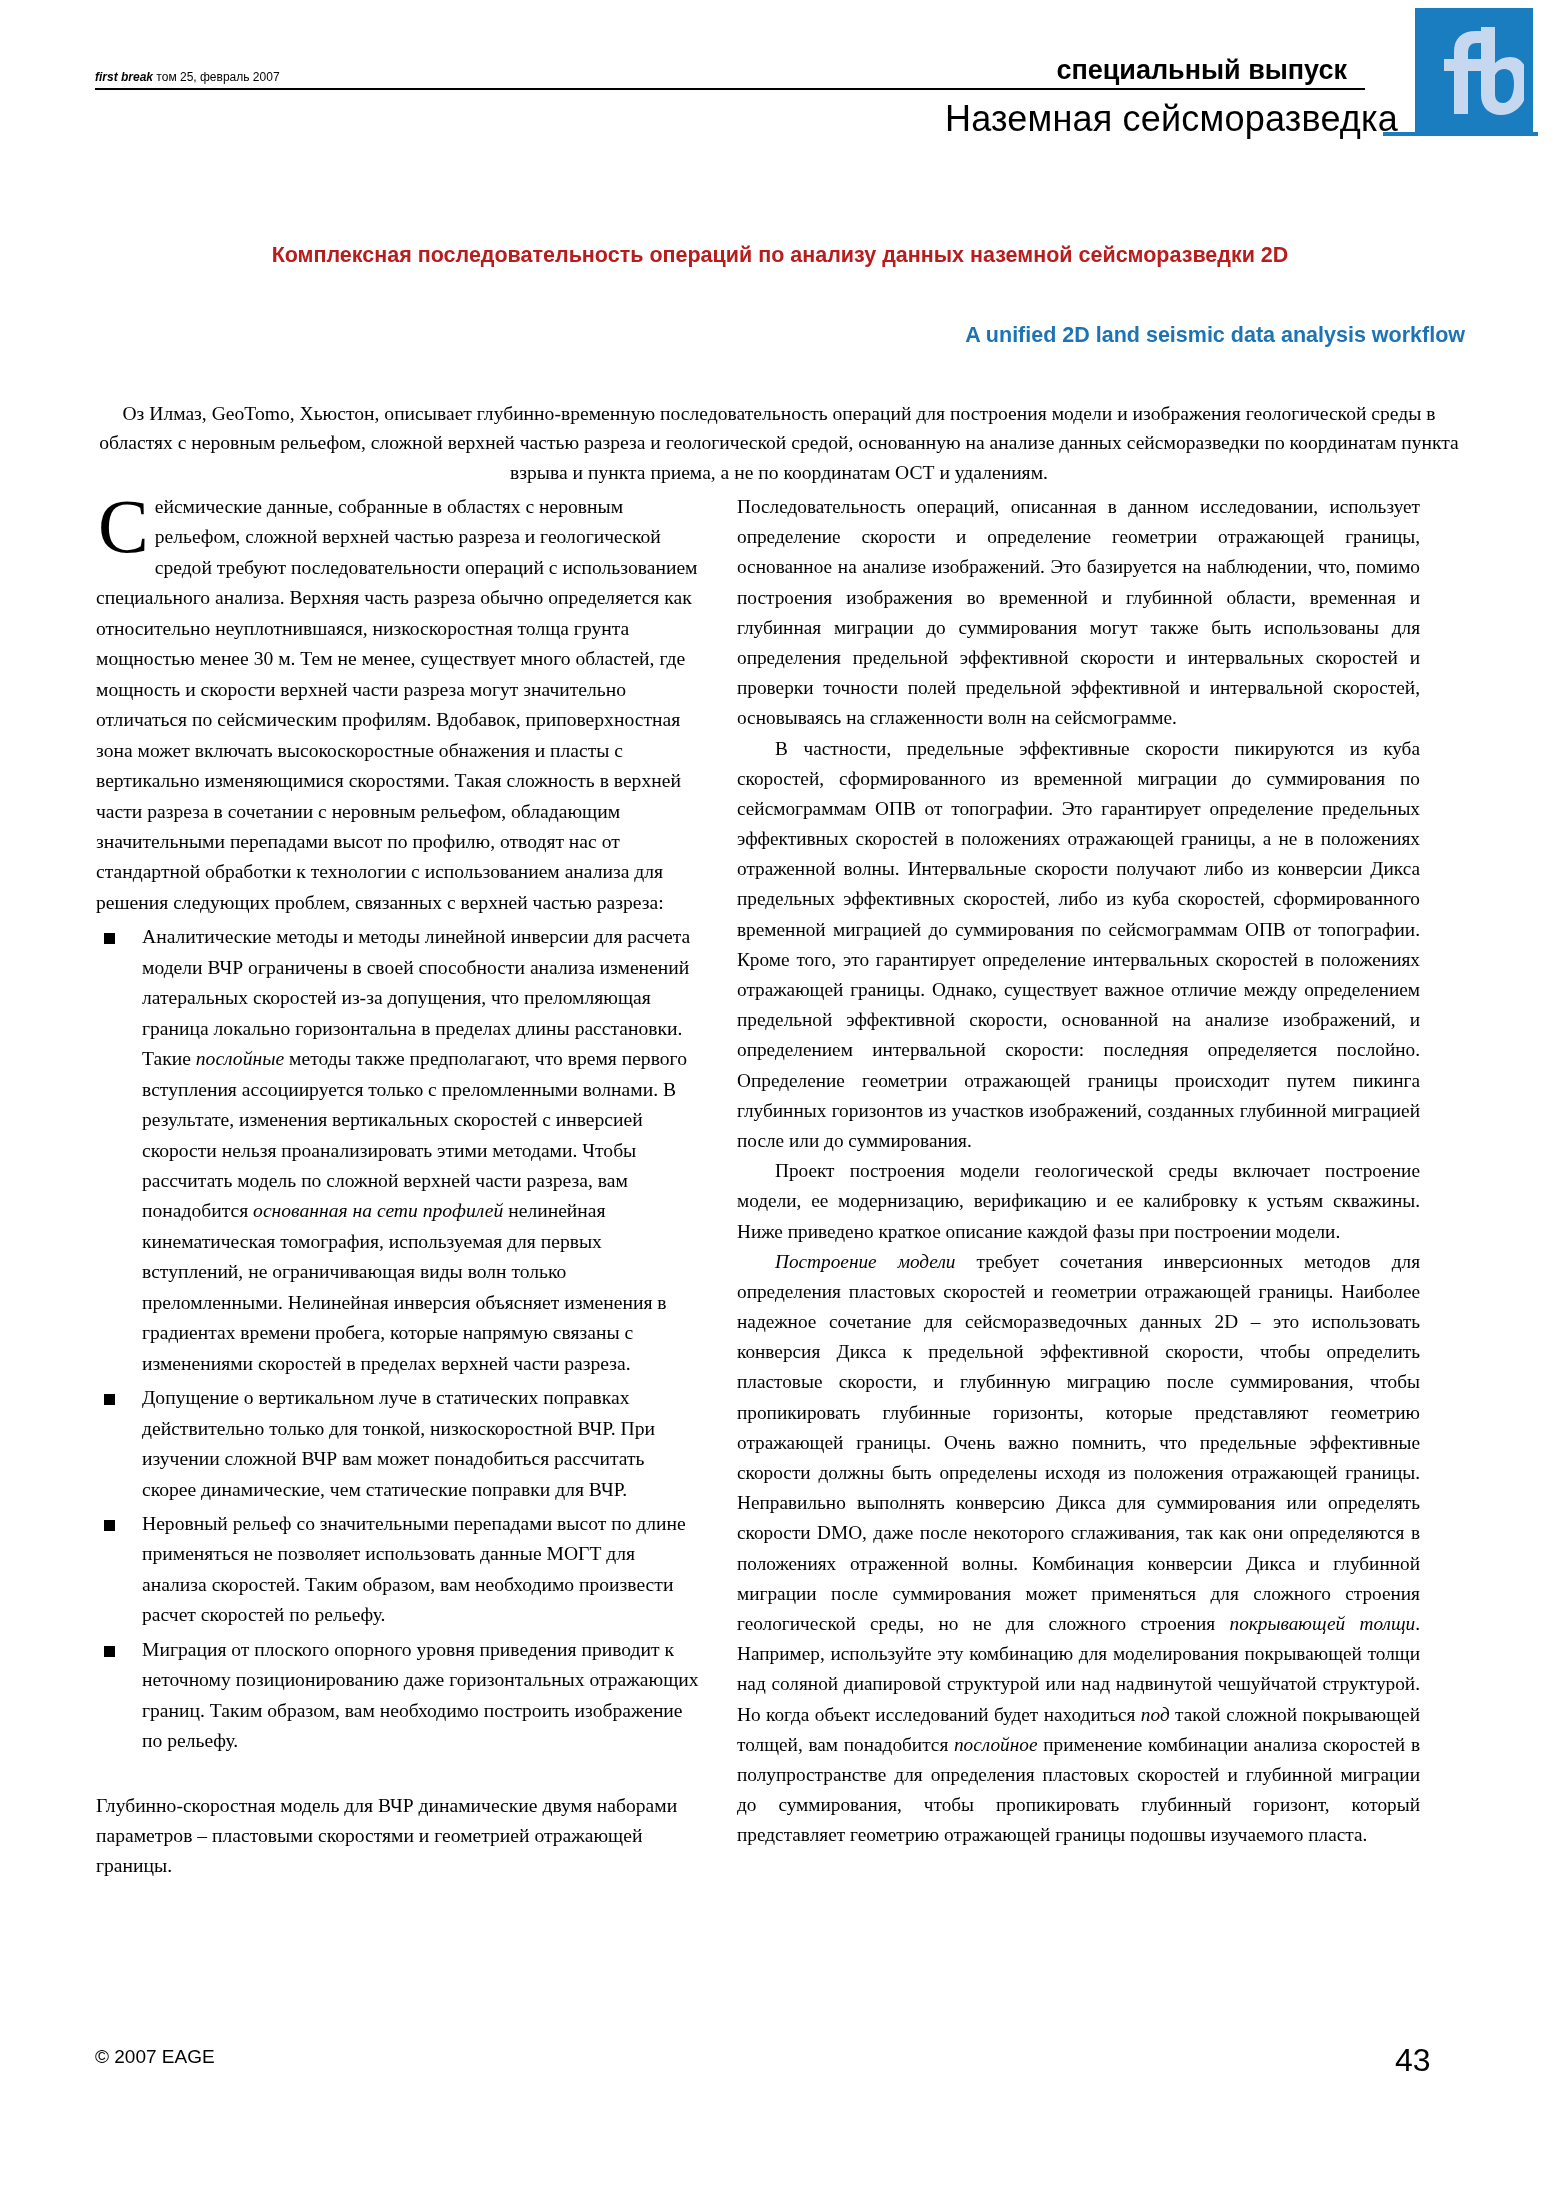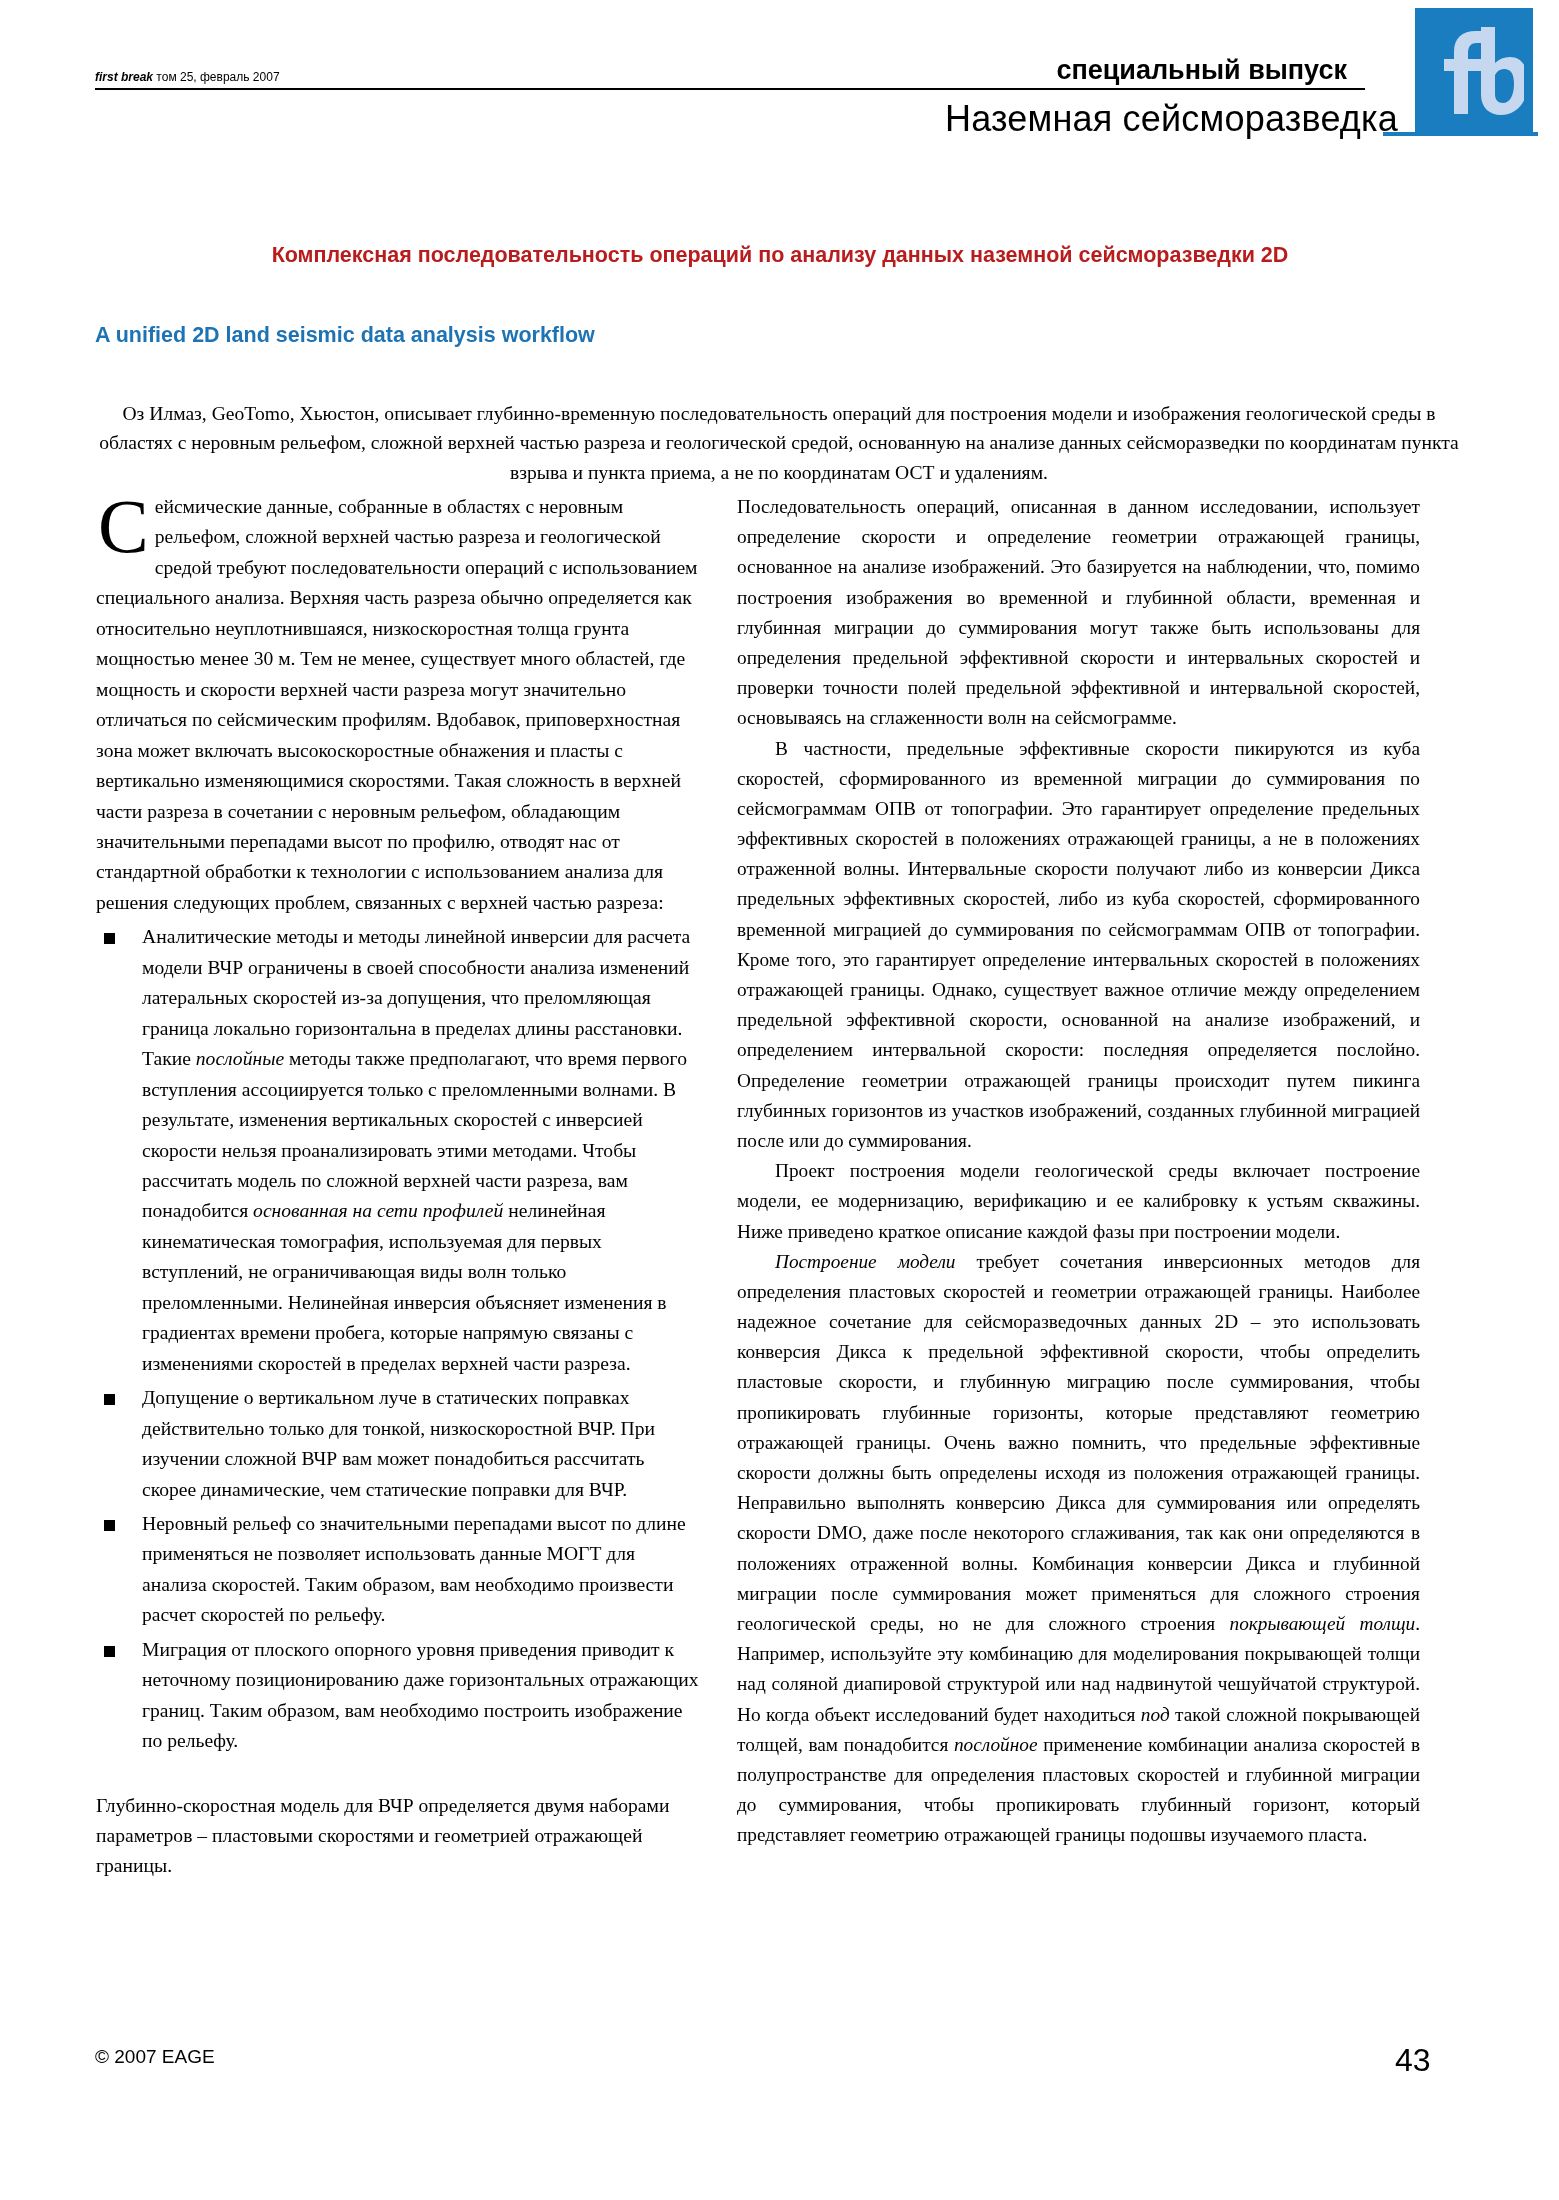--- a/index.html
+++ b/index.html
@@ -97,21 +97,21 @@
     font-family: "Liberation Sans", "DejaVu Sans", sans-serif;
     font-size: 21.5px;
     font-weight: bold;
     color: #b91c1c;
   }
   .title-en {
     position: absolute;
     top: 323px;
     left: 95px;
     width: 1370px;
-    text-align: left;
+    text-align: right;
     font-family: "Liberation Sans", "DejaVu Sans", sans-serif;
     font-size: 21.5px;
     font-weight: bold;
     color: #1d73b3;
   }
 
   
   .abstract {
     position: absolute;
     top: 399px;
@@ -243,21 +243,21 @@
         <span class="bullet-sq"></span>
         <span>Неровный рельеф со значительными перепадами высот по длине применяться не позволяет использовать данные МОГТ для  анализа скоростей. Таким образом, вам необходимо произвести расчет скоростей по рельефу.</span>
       </li>
       <li>
         <span class="bullet-sq"></span>
         <span>Миграция от плоского опорного уровня приведения приводит к неточному позиционированию даже горизонтальных отражающих границ. Таким образом, вам необходимо построить изображение по рельефу.</span>
       </li>
     </ul>
 
     <div class="para-gap"></div>
-    <p>Глубинно-скоростная модель для ВЧР  определяется двумя наборами параметров – пластовыми скоростями и геометрией отражающей границы.</p>
+    <p>Глубинно-скоростная модель для ВЧР  динамические двумя наборами параметров – пластовыми скоростями и геометрией отражающей границы.</p>
   </div>
 
   <div class="col-right">
     <p>Последовательность операций, описанная в данном исследовании, использует определение скорости и определение геометрии отражающей границы, основанное на анализе изображений. Это базируется на наблюдении, что, помимо построения изображения во временной и глубинной области, временная и глубинная миграции до суммирования могут также быть использованы для определения предельной эффективной скорости и интервальных скоростей и проверки точности полей предельной эффективной и интервальной скоростей, основываясь на сглаженности волн на сейсмограмме.</p>
     <p class="indent">В частности,  предельные эффективные скорости пикируются из куба скоростей, сформированного из временной  миграции до суммирования по сейсмограммам ОПВ от топографии.  Это гарантирует определение предельных эффективных скоростей в положениях отражающей  границы, а не в положениях отраженной волны. Интервальные скорости получают либо из конверсии Дикса предельных эффективных скоростей, либо из   куба скоростей, сформированного  временной  миграцией до суммирования по сейсмограммам ОПВ от топографии. Кроме того, это гарантирует определение интервальных скоростей в положениях отражающей  границы. Однако, существует важное отличие между определением предельной эффективной скорости, основанной на анализе изображений, и определением  интервальной скорости: последняя определяется послойно. Определение геометрии отражающей границы происходит путем пикинга глубинных горизонтов из участков изображений, созданных глубинной миграцией после или до суммирования.</p>
     <p class="indent">Проект построения модели геологической среды включает построение модели, ее модернизацию, верификацию и ее калибровку  к устьям скважины. Ниже приведено краткое описание каждой фазы при построении модели.</p>
     <p class="indent"><em class="it">Построение модели</em><span> требует сочетания инверсионных методов для определения пластовых скоростей и геометрии отражающей границы. Наиболее надежное сочетание для сейсморазведочных данных 2D – это использовать конверсия Дикса к предельной эффективной скорости, чтобы определить пластовые скорости, и глубинную миграцию после суммирования, чтобы пропикировать глубинные горизонты, которые представляют геометрию отражающей границы. Очень важно помнить, что предельные эффективные скорости должны быть определены исходя из положения отражающей границы. Неправильно выполнять конверсию Дикса для суммирования или определять скорости DMO, даже после некоторого сглаживания, так как они определяются в положениях отраженной волны. Комбинация конверсии Дикса и глубинной миграции после суммирования может применяться для сложного строения геологической среды, но не для сложного строения </span><em class="it">покрывающей толщи</em><span>. Например, используйте эту комбинацию для моделирования покрывающей толщи над соляной диапировой структурой или над надвинутой чешуйчатой структурой.  Но когда объект исследований будет находиться </span><em class="it">под</em><span> такой сложной покрывающей толщей, вам понадобится </span><em class="it">послойное</em><span> применение комбинации анализа скоростей в полупространстве для определения пластовых скоростей и глубинной миграции до суммирования, чтобы пропикировать глубинный горизонт, который представляет  геометрию отражающей границы подошвы изучаемого пласта.</span></p>
   </div>
 
   <div class="footer-left">© 2007 EAGE</div>

